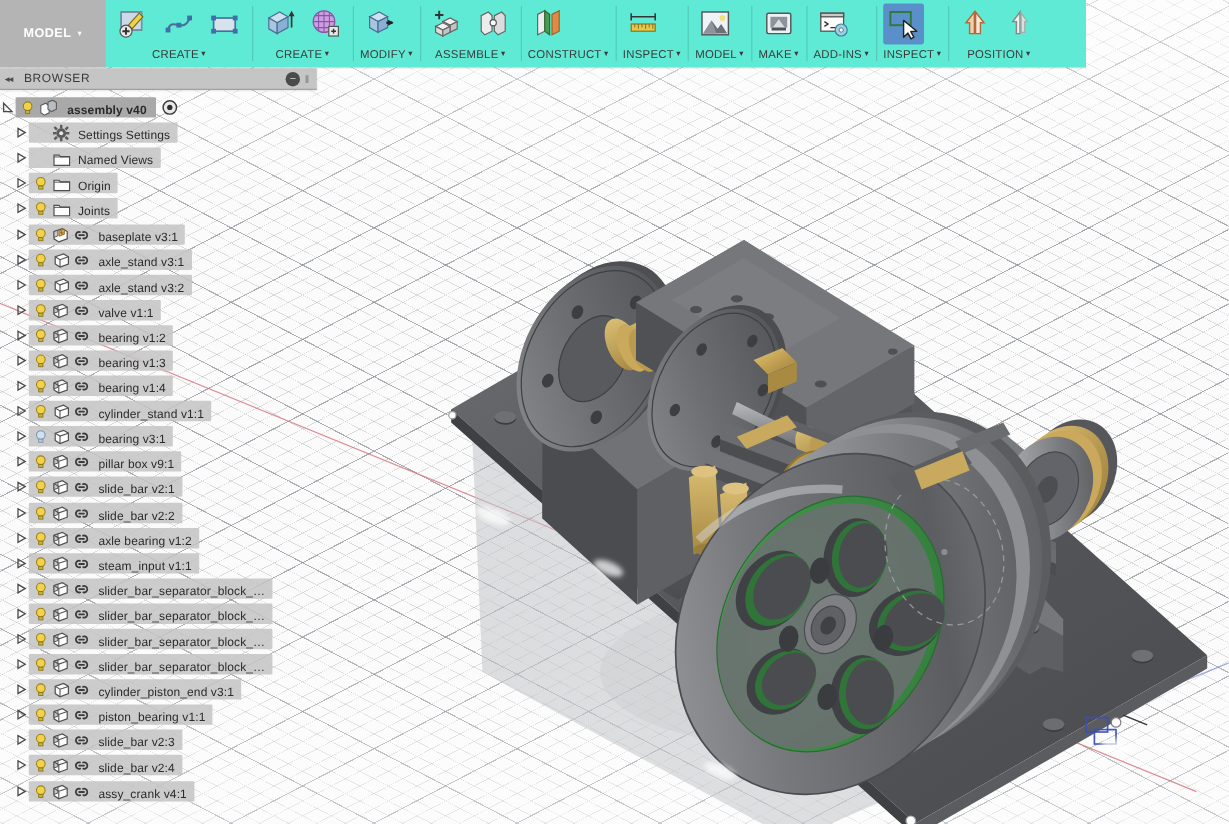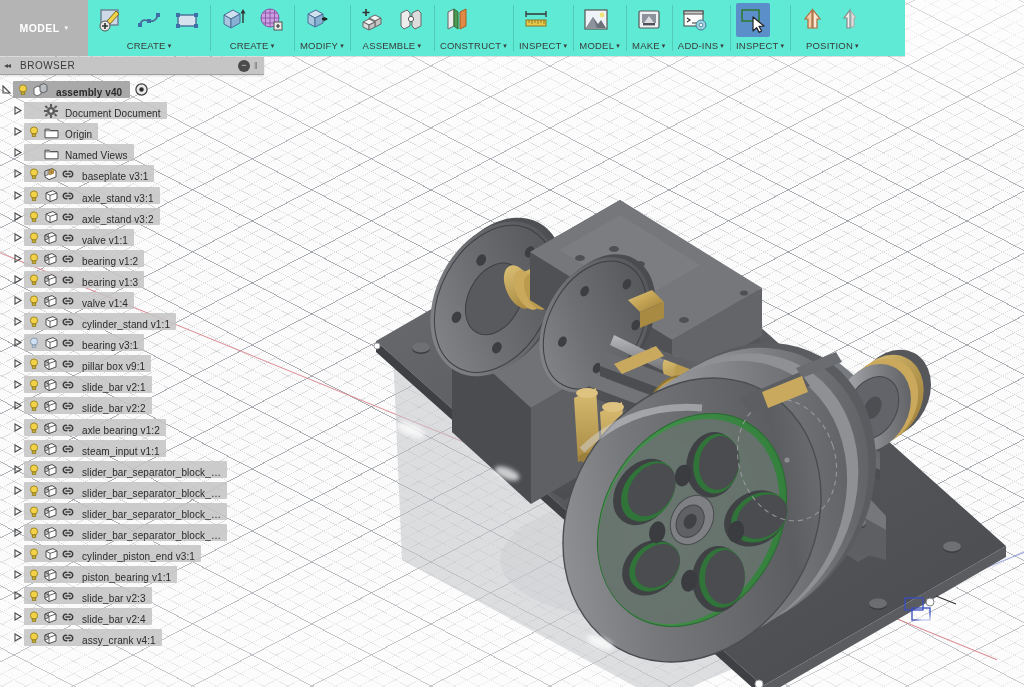--- a/index.html
+++ b/index.html
@@ -633,62 +633,85 @@
                     <rect x="6" y="11" width="2" height="3"></rect>
                     <rect x="0" y="6" width="3" height="2"></rect>
                     <rect x="11" y="6" width="3" height="2"></rect>
                     <rect x="1.4" y="1.4" width="2" height="3" transform="rotate(-45 2.4 2.9)"></rect>
                     <rect x="10.6" y="9.6" width="2" height="3" transform="rotate(-45 11.6 11.1)"></rect>
                     <rect x="10.6" y="1.4" width="2" height="3" transform="rotate(45 11.6 2.9)"></rect>
                     <rect x="1.4" y="9.6" width="2" height="3" transform="rotate(45 2.4 11.1)"></rect>
                   </g>
                 </svg>
               </span>
-              <span class="nm">Document Document</span>
-            </span>
-          </div>
-          <div class="row">
-            <span class="indent1"></span>
-            <span class="tw">
-              <svg width="11" height="11" viewBox="0 0 11 11">
-                <polygon points="3,2 9,5.5 3,9" fill="none" stroke="#4a4a4a" stroke-width="1.1"></polygon>
-              </svg>
-            </span>
-            <span class="chip">
-              <span class="ic">
-                <svg width="14" height="14" viewBox="0 0 14 14">
-                  <circle cx="7" cy="5.5" r="3.6" fill="#f3d24a" stroke="#9a8218" stroke-width=".9"></circle>
-                  <rect x="5.2" y="9" width="3.6" height="2.6" fill="#c9b13a" stroke="#8a7414" stroke-width=".7"></rect>
-                </svg>
-              </span>
+              <span class="nm">Settings Settings</span>
+            </span>
+          </div>
+          <div class="row">
+            <span class="indent1"></span>
+            <span class="tw">
+              <svg width="11" height="11" viewBox="0 0 11 11">
+                <polygon points="3,2 9,5.5 3,9" fill="none" stroke="#4a4a4a" stroke-width="1.1"></polygon>
+              </svg>
+            </span>
+            <span class="chip">
+              <span class="ic"></span>
               <span class="ic">
                 <svg width="15" height="13" viewBox="0 0 15 13">
                   <path d="M1 3.2h4.2l1.2 1.4H14v7.2H1Z" fill="#fdfdfd" stroke="#4f4f4f" stroke-width="1"></path>
                   <path d="M1 4.8h13" stroke="#4f4f4f" stroke-width=".8"></path>
                 </svg>
               </span>
-              <span class="nm">Origin</span>
-            </span>
-          </div>
-          <div class="row">
-            <span class="indent1"></span>
-            <span class="tw">
-              <svg width="11" height="11" viewBox="0 0 11 11">
-                <polygon points="3,2 9,5.5 3,9" fill="none" stroke="#4a4a4a" stroke-width="1.1"></polygon>
-              </svg>
-            </span>
-            <span class="chip">
-              <span class="ic"></span>
+              <span class="nm">Named Views</span>
+            </span>
+          </div>
+          <div class="row">
+            <span class="indent1"></span>
+            <span class="tw">
+              <svg width="11" height="11" viewBox="0 0 11 11">
+                <polygon points="3,2 9,5.5 3,9" fill="none" stroke="#4a4a4a" stroke-width="1.1"></polygon>
+              </svg>
+            </span>
+            <span class="chip">
+              <span class="ic">
+                <svg width="14" height="14" viewBox="0 0 14 14">
+                  <circle cx="7" cy="5.5" r="3.6" fill="#f3d24a" stroke="#9a8218" stroke-width=".9"></circle>
+                  <rect x="5.2" y="9" width="3.6" height="2.6" fill="#c9b13a" stroke="#8a7414" stroke-width=".7"></rect>
+                </svg>
+              </span>
               <span class="ic">
                 <svg width="15" height="13" viewBox="0 0 15 13">
                   <path d="M1 3.2h4.2l1.2 1.4H14v7.2H1Z" fill="#fdfdfd" stroke="#4f4f4f" stroke-width="1"></path>
                   <path d="M1 4.8h13" stroke="#4f4f4f" stroke-width=".8"></path>
                 </svg>
               </span>
-              <span class="nm">Named Views</span>
+              <span class="nm">Origin</span>
+            </span>
+          </div>
+          <div class="row">
+            <span class="indent1"></span>
+            <span class="tw">
+              <svg width="11" height="11" viewBox="0 0 11 11">
+                <polygon points="3,2 9,5.5 3,9" fill="none" stroke="#4a4a4a" stroke-width="1.1"></polygon>
+              </svg>
+            </span>
+            <span class="chip">
+              <span class="ic">
+                <svg width="14" height="14" viewBox="0 0 14 14">
+                  <circle cx="7" cy="5.5" r="3.6" fill="#f3d24a" stroke="#9a8218" stroke-width=".9"></circle>
+                  <rect x="5.2" y="9" width="3.6" height="2.6" fill="#c9b13a" stroke="#8a7414" stroke-width=".7"></rect>
+                </svg>
+              </span>
+              <span class="ic">
+                <svg width="15" height="13" viewBox="0 0 15 13">
+                  <path d="M1 3.2h4.2l1.2 1.4H14v7.2H1Z" fill="#fdfdfd" stroke="#4f4f4f" stroke-width="1"></path>
+                  <path d="M1 4.8h13" stroke="#4f4f4f" stroke-width=".8"></path>
+                </svg>
+              </span>
+              <span class="nm">Joints</span>
             </span>
           </div>
           <div class="row">
             <span class="indent1"></span>
             <span class="tw">
               <svg width="11" height="11" viewBox="0 0 11 11">
                 <polygon points="3,2 9,5.5 3,9" fill="none" stroke="#4a4a4a" stroke-width="1.1"></polygon>
               </svg>
             </span>
             <span class="chip">
@@ -896,21 +919,21 @@
                   <line x1="6" y1="6.4" x2="6" y2="12.6" stroke="#4f4f4f" stroke-width=".9"></line>
                 </svg>
               </span>
               <span class="ic">
                 <svg width="14" height="12" viewBox="0 0 14 12">
                   <path d="M5.6 3.4 A2.6 2.6 0 0 0 2.4 6.8 A2.6 2.6 0 0 0 5.8 8.6" fill="none" stroke="#3b3b3b" stroke-width="1.5" stroke-linecap="round"></path>
                   <path d="M8.4 8.6 A2.6 2.6 0 0 0 11.6 5.2 A2.6 2.6 0 0 0 8.2 3.4" fill="none" stroke="#3b3b3b" stroke-width="1.5" stroke-linecap="round"></path>
                   <path d="M5 6h4" stroke="#3b3b3b" stroke-width="1.5" stroke-linecap="round"></path>
                 </svg>
               </span>
-              <span class="nm">valve v1:4</span>
+              <span class="nm">bearing v1:4</span>
             </span>
           </div>
           <div class="row">
             <span class="indent1"></span>
             <span class="tw">
               <svg width="11" height="11" viewBox="0 0 11 11">
                 <polygon points="3,2 9,5.5 3,9" fill="none" stroke="#4a4a4a" stroke-width="1.1"></polygon>
               </svg>
             </span>
             <span class="chip">

